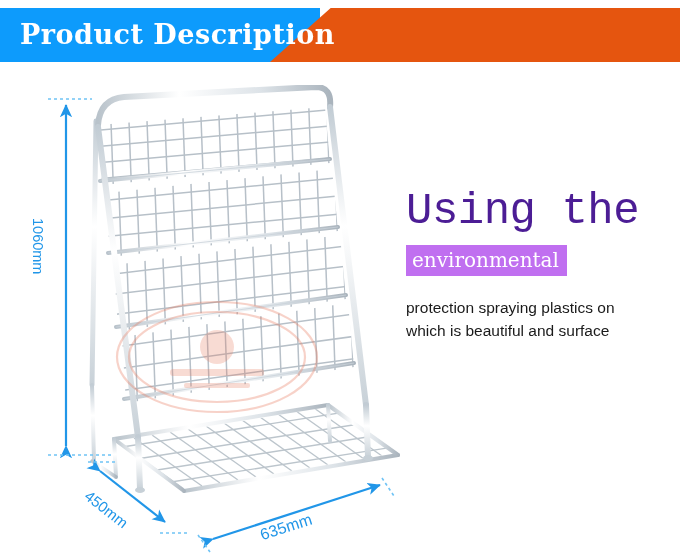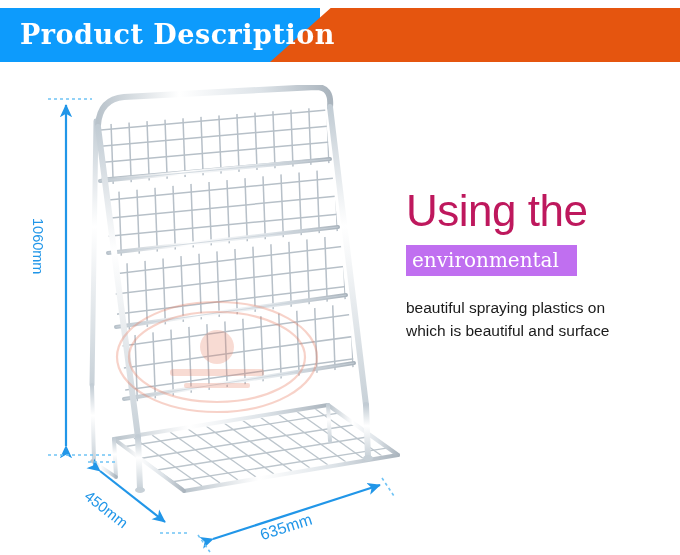--- a/index.html
+++ b/index.html
@@ -111,39 +111,39 @@
   }
 
   
   #copy-block {
     position: absolute;
     left: 406px;
     top: 186px;
     width: 270px;
   }
   #headline-main {
-    color: #be185d;
-    font-family: Liberation Sans, sans-serif;
+    color: #4c1d95;
+    font-family: Liberation Mono, monospace;
     font-size: 44px;
     line-height: 50px;
     letter-spacing: -0.5px;
     white-space: nowrap;
   }
   #headline-highlight-wrap {
     margin-top: 9px;
     line-height: 0;
   }
   #headline-highlight {
     display: inline-block;
     background: #c06ff0;
     color: #ffffff;
     font-family: "DejaVu Serif", serif;
     font-size: 20px;
     line-height: 26px;
-    padding: 2px 18px 3px 6px;
+    padding: 2px 8px 3px 6px;
     white-space: nowrap;
   }
   #body-copy {
     margin-top: 20px;
     color: #1a1a1a;
     font-family: "Liberation Sans", sans-serif;
     font-size: 15.5px;
     line-height: 23px;
   }
   .body-line { white-space: nowrap; }
@@ -380,16 +380,16 @@
   <div class="dim-label" id="dim-label-depth">450mm</div>
   <div class="dim-label" id="dim-label-width">635mm</div>
 </div>
 
 <div id="copy-block">
   <div id="headline-main">Using the</div>
   <div id="headline-highlight-wrap">
     <span id="headline-highlight">environmental</span>
   </div>
   <div id="body-copy">
-    <div class="body-line">beautiful spraying plastics on</div>
+    <div class="body-line">protection spraying plastics on</div>
     <div class="body-line">which is beautiful and surface</div>
   </div>
 </div>
 
 </body></html>

